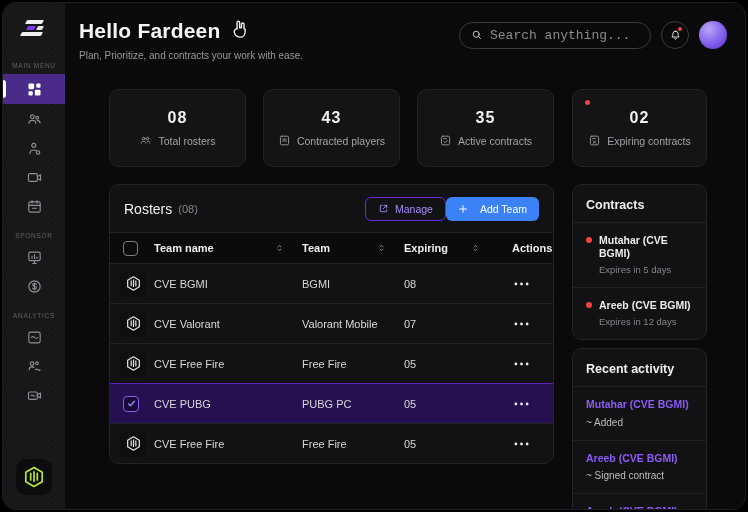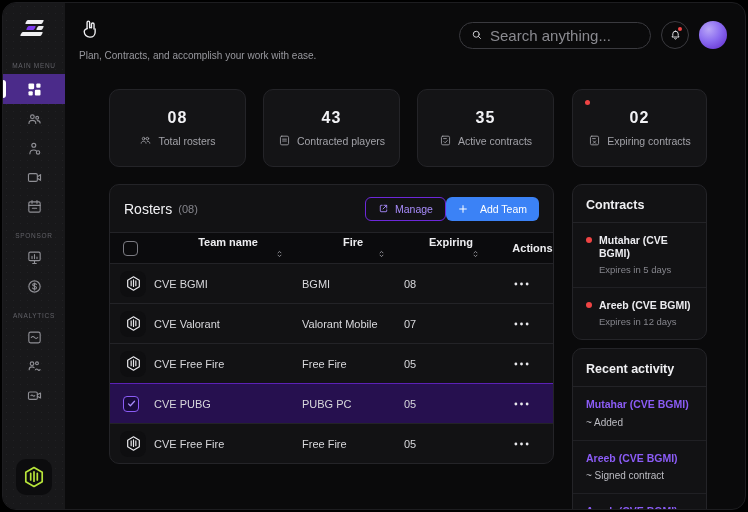--- a/index.html
+++ b/index.html
@@ -27,21 +27,21 @@
   
   .main { flex:1; display:flex; flex-direction:column; }
   .topbar { display:flex; align-items:flex-start; padding:15px 20px 0 14px; }
   .greet-row { display:flex; align-items:center; gap:9px; }
   .greet { font-size:21px; font-weight:bold; color:#f5f5f7; letter-spacing:.2px; }
   .hand svg { width:22px; height:22px; }
   .subtitle { font-size:10px; color:#98989e; margin-top:6px; }
   .top-right { margin-left:auto; display:flex; align-items:center; gap:10px; margin-top:3px; }
   .search { width:192px; height:27px; border:1px solid #3a3a3f; border-radius:14px; display:flex; align-items:center; gap:7px; padding:0 11px; }
   .search svg { width:12px; height:12px; color:#c9c9ce; flex:0 0 auto; }
-  .search input { background:transparent; border:none; outline:none; color:#d5d5da; font-size:15px; width:100%; font-family:Liberation Sans, sans-serif; }
+  .search input { background:transparent; border:none; outline:none; color:#d5d5da; font-size:13px; width:100%; font-family:Liberation Mono, monospace; }
   .search input::placeholder { color:#8a8a90; }
   .bell { width:28px; height:28px; border:1px solid #3a3a3f; border-radius:50%; display:flex; align-items:center; justify-content:center; color:#e2e2e6; position:relative; cursor:pointer; }
   .bell svg { width:13px; height:13px; }
   .bell i { position:absolute; top:5px; right:6px; width:4px; height:4px; border-radius:50%; background:#ef4444; }
   .avatar { width:28px; height:28px; border-radius:50%; cursor:pointer;
     background: radial-gradient(circle at 35% 30%, #b9a6f7 0%, #8b6cf0 45%, #6d3fd8 80%, #57309e 100%); }
 
   .content { display:flex; gap:18px; padding:28px 40px 0 44px; }
   .col-left { width:445px; flex:0 0 445px; }
   .col-right { width:135px; flex:0 0 135px; display:flex; flex-direction:column; }
@@ -60,21 +60,21 @@
   .panel-head { height:47px; display:flex; align-items:center; padding:0 14px; }
   .p-title { font-size:14px; font-weight:normal; color:#f2f2f5; }
   .p-count { font-size:11px; color:#85858c; margin-left:6px; }
   .btn-manage { margin-left:auto; display:flex; align-items:center; gap:6px; border:1px solid #6d28d9; color:#a78bfa; background:transparent; border-radius:6px; padding:5px 12px; font-size:10.5px; cursor:pointer; font-family:"Liberation Sans", sans-serif; }
   .btn-manage svg { width:11px; height:11px; }
   .btn-add { margin-left:0; display:flex; align-items:center; gap:12px; background:#3b82f6; color:#fff; border:none; border-radius:6px; padding:6px 12px; font-size:10.5px; cursor:pointer; font-family:"Liberation Sans", sans-serif; }
   .btn-add svg { width:10px; height:10px; }
 
   .t-grid { display:grid; grid-template-columns:44px 148px 102px 94px 1fr; align-items:center; }
   .thead { height:31px; background:#0b0b0d; border-top:1px solid #232327; }
-  .th { display:flex; align-items:center; font-size:11px; font-weight:bold; color:#ededf0;flex-direction:column; }
+  .th { display:flex; align-items:center; font-size:11px; font-weight:bold; color:#ededf0; }
   .th .sort { margin-left:auto; margin-right:18px; color:#98989e; }
   .th .sort svg { width:9px; height:12px; display:block; }
   .cb { width:15px; height:15px; border:1.5px solid #7c7c83; border-radius:4px; margin-left:13px; cursor:pointer; }
   .row { height:40px; border-top:1px solid #232327; font-size:11px; color:#d8d8dc; cursor:pointer; }
   .tile { width:26px; height:26px; border-radius:8px; background:#0e0e10; display:flex; align-items:center; justify-content:center; margin-left:10px; }
   .tile svg { width:17px; height:17px; }
   .row.selected { background:#26104f; border-top:1px solid #5b21b6; box-shadow:0 1px 0 #5b21b6; }
   .cb-checked { width:16px; height:16px; border:1.5px solid #8b5cf6; border-radius:4px; margin-left:13px; background:#190a3c; display:flex; align-items:center; justify-content:center; cursor:pointer; }
   .cb-checked svg { width:9px; height:9px; }
   .dots { padding-left:16px; color:#e8e8ec; cursor:pointer; }
@@ -190,30 +190,31 @@
         <path d="M8.7 8.3V15M15.3 8.3V15M12 6.8v9.4"></path>
       </svg>
     </div>
   </nav>
 
   <div class="main">
 
     <div class="topbar">
       <div>
         <div class="greet-row">
+          <span class="greet">Hello Fardeen</span>
           <span class="hand">
             <svg viewBox="0 0 24 24" fill="none" stroke="#f0f0f3" stroke-width="1.5" stroke-linecap="round" stroke-linejoin="round">
               <path d="M8.8 11.5V4.8c0-.8.6-1.4 1.4-1.4s1.4.6 1.4 1.4v5.7"></path>
               <path d="M16.4 12V6.8c0-.8-.6-1.4-1.4-1.4s-1.4.6-1.4 1.4v3.7"></path>
               <path d="M11.6 10.5h2"></path>
               <path d="M8.8 11.5l-1.7.9c-.9.5-1.4 1.4-1.4 2.4 0 3.4 2.7 6.1 6.1 6.1h.4c3 0 5.4-2.4 5.4-5.4V12"></path>
             </svg>
           </span>
         </div>
-        <div class="subtitle">Plan, Contracts, and accomplish your work with ease.</div>
+        <div class="subtitle">Plan, Prioritize, and contracts your work with ease.</div>
       </div>
       <div class="top-right">
         <div class="search">
           <svg viewBox="0 0 24 24" fill="none" stroke="currentColor" stroke-width="2" stroke-linecap="round">
             <circle cx="10.5" cy="10.5" r="6"></circle>
               <path d="M15 15l4 4"></path>
           </svg>
           <input type="text" placeholder="Search anything..." style="">
         </div>
         <div class="bell">
@@ -291,21 +292,21 @@
               </div>
             <div class="th">
                 <span>Team name</span>
               <span class="sort">
                   <svg viewBox="0 0 24 24" fill="none" stroke="currentColor" stroke-width="2.4" stroke-linecap="round" stroke-linejoin="round">
                     <path d="M8 9l4-4 4 4M8 15l4 4 4-4"></path>
                   </svg>
                 </span>
               </div>
             <div class="th">
-                <span>Fire</span>
+                <span>Team</span>
               <span class="sort">
                   <svg viewBox="0 0 24 24" fill="none" stroke="currentColor" stroke-width="2.4" stroke-linecap="round" stroke-linejoin="round">
                     <path d="M8 9l4-4 4 4M8 15l4 4 4-4"></path>
                   </svg>
                 </span>
               </div>
             <div class="th">
                 <span>Expiring</span>
               <span class="sort">
                   <svg viewBox="0 0 24 24" fill="none" stroke="currentColor" stroke-width="2.4" stroke-linecap="round" stroke-linejoin="round">

